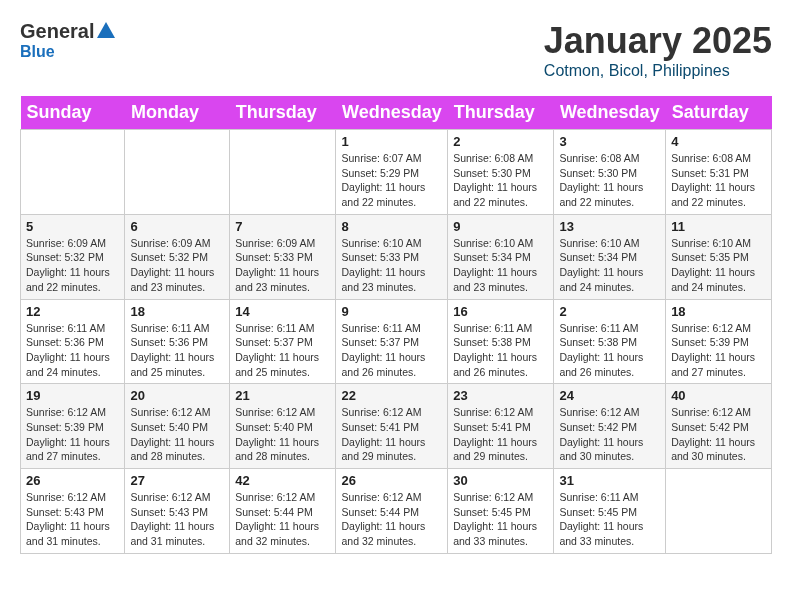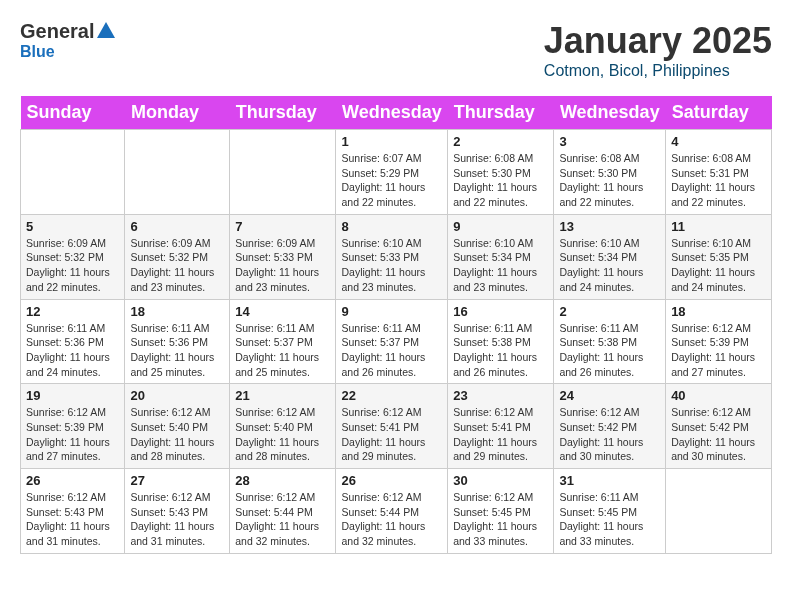--- a/index.html
+++ b/index.html
@@ -242,21 +242,21 @@
         <tr class="week-row">
           <td>
             <div class="day-number">26</div>
             <div class="day-info">Sunrise: 6:12 AM<br>Sunset: 5:43 PM<br>Daylight: 11 hours and 31 minutes.</div>
           </td>
           <td>
             <div class="day-number">27</div>
             <div class="day-info">Sunrise: 6:12 AM<br>Sunset: 5:43 PM<br>Daylight: 11 hours and 31 minutes.</div>
           </td>
           <td>
-            <div class="day-number">28</div>
+            <div class="day-number">42</div>
             <div class="day-info">Sunrise: 6:12 AM<br>Sunset: 5:44 PM<br>Daylight: 11 hours and 32 minutes.</div>
           </td>
           <td>
             <div class="day-number">26</div>
             <div class="day-info">Sunrise: 6:12 AM<br>Sunset: 5:44 PM<br>Daylight: 11 hours and 32 minutes.</div>
           </td>
           <td>
             <div class="day-number">30</div>
             <div class="day-info">Sunrise: 6:12 AM<br>Sunset: 5:45 PM<br>Daylight: 11 hours and 33 minutes.</div>
           </td>

